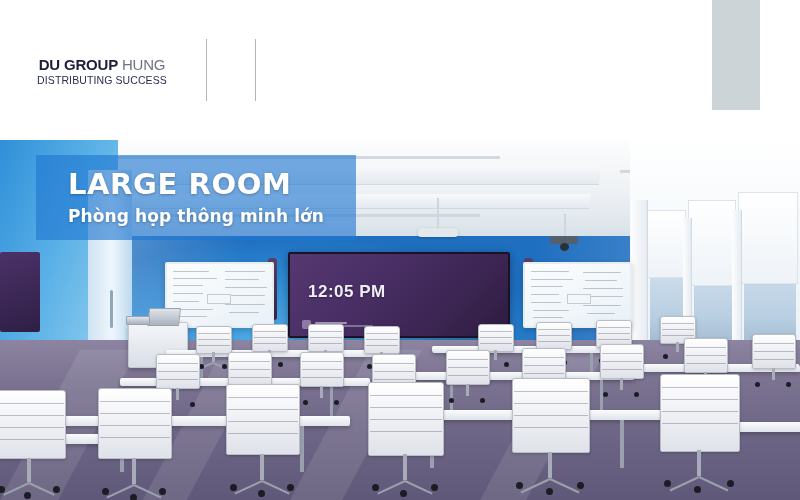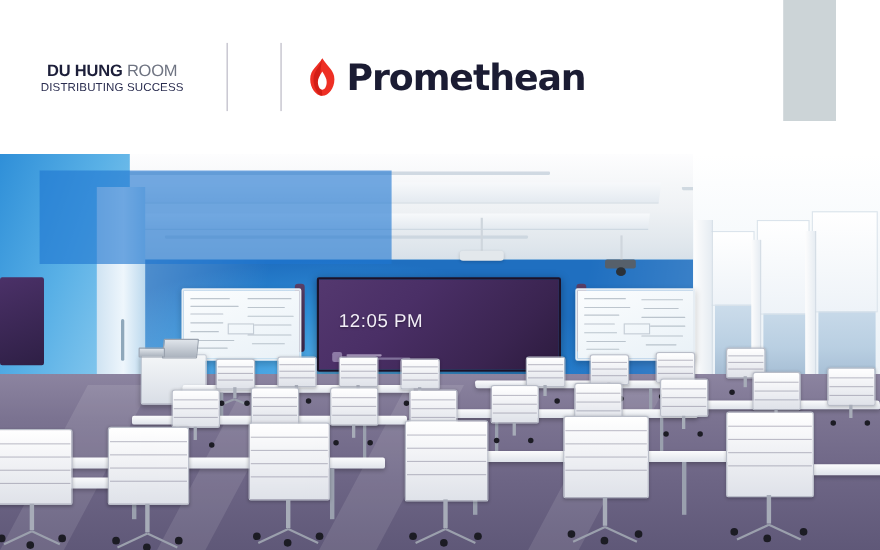--- a/index.html
+++ b/index.html
@@ -128,21 +128,21 @@
   }
   
   .display{
     position:absolute;left:288px;top:112px;width:218px;height:82px;
     background:linear-gradient(135deg,#54386f 0%,#4a2f66 35%,#3a2450 75%,#2c1b3e 100%);
     border:2px solid #1b1228;border-radius:2px;
     box-shadow:0 2px 8px rgba(0,0,0,.35);
   }
   .display-time{
     position:absolute;left:18px;top:28px;
-    color:#f2eef7;font-size:17px;font-weight:normal;letter-spacing:.5px;
+    color:#f2eef7;font-size:17px;font-weight:bold;letter-spacing:.5px;
     font-family:"Liberation Sans", sans-serif;
     text-shadow:0 1px 2px rgba(0,0,0,.4);
   }
   .display-footer{
     position:absolute;left:12px;bottom:7px;display:flex;align-items:center;gap:4px;
   }
   .display-footer .ico{
     width:9px;height:9px;background:#8d7aa6;border-radius:2px;flex:none;
   }
   .display-footer .lines{display:flex;flex-direction:column;gap:1.5px;}
@@ -225,40 +225,30 @@
 <div id="page">
 
   <div id="header">
 
     <div id="header-accent-block"></div>
 
     <div id="logo-row">
 
       <div id="duhung-logo">
         <div class="dh-name">
-          <span class="b">DU HUNG</span><span class="g"> ROOM</span>
+          <span class="b">DU GROUP</span><span class="g"> HUNG</span>
         </div>
         <div class="dh-tag">DISTRIBUTING SUCCESS</div>
       </div>
 
       <div class="logo-div"></div>
 
 
       <div class="logo-div"></div>
 
-      <div id="promethean-logo">
-        <div class="flame">
-          <svg width="26" height="36" viewBox="0 0 26 36">
-            <path d="M13 1 C9 8 2 11 2 20 C2 28 7 35 13 35 C19 35 24 28 24 20 C24 12 18 9 13 1 Z" fill="#ee2f24"></path>
-            <path d="M13 1 C11 9 5 12 5 20 C5 28 9 35 13 35 C13 26 9 22 13 1 Z" fill="#d31e16"></path>
-            <path d="M13 13 C10.5 17 9 19.5 9 22.5 C9 26.5 10.8 29.5 13 29.5 C15.2 29.5 17 26.5 17 22.5 C17 19.5 15.5 17 13 13 Z" fill="#ffffff"></path>
-          </svg>
-        </div>
-        <div id="promethean-word">Promethean</div>
-      </div>
 
     </div>
   </div>
 
   <div id="photo">
 
     <div class="ceiling"></div>
     <div class="ceiling-panel" style="left:60px;top:26px;width:540px;height:18px;transform:skewX(-8deg);"></div>
     <div class="ceiling-panel" style="left:120px;top:54px;width:470px;height:14px;transform:skewX(-6deg);"></div>
     <div class="ceiling-slot" style="left:80px;top:16px;width:420px;"></div>
@@ -638,15 +628,17 @@
       <div class="star" style="top:102px;width:32px;transform:rotate(25deg);"></div>
       <div class="star" style="top:102px;width:32px;transform:rotate(155deg);"></div>
       <div class="caster" style="left:4px;top:106px;width:7px;height:7px;"></div>
       <div class="caster" style="right:4px;top:106px;width:7px;height:7px;"></div>
       <div class="caster" style="left:34px;top:112px;width:7px;height:7px;"></div>
     </div>
 
   </div>
 
   <div id="banner">
+    <div id="banner-title">LARGE ROOM</div>
+    <div id="banner-sub">Phòng họp thông minh lớn</div>
   </div>
 
 </div>
 
 </body></html>

